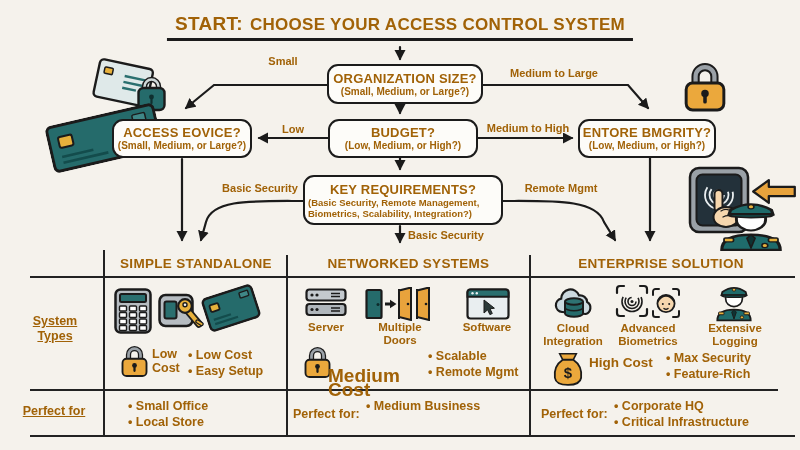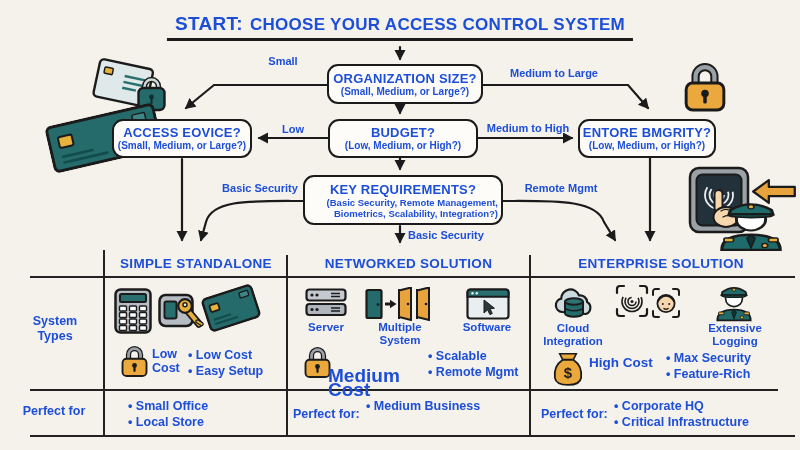--- a/index.html
+++ b/index.html
@@ -1,48 +1,48 @@
 <!DOCTYPE html>
 <html><head>
 <meta charset="utf-8">
 <style>
   html,body{margin:0;padding:0;background:#e8e4dc;}
   .canvas{
     position:relative;width:800px;height:450px;overflow:hidden;
-    background:#f5f2ec;color:#1d4ed8;
+    background:#f5f2ec;color:#a16207;
     font-family:"Liberation Sans","DejaVu Sans",sans-serif;
     font-weight:700;
   }
   .abs{position:absolute;}
   svg{display:block;}
 
   
   .title{
     position:absolute;top:13px;left:50%;transform:translateX(-50%);
     white-space:nowrap;border-bottom:3px solid #1b1b1b;padding:0 8px 3px 8px;
     letter-spacing:.3px;
   }
   .title .t1{font-size:19px;font-weight:800;margin-right:7px;}
   .title .t2{font-size:17px;font-weight:800;}
 
   
   .box{
     position:absolute;background:#fdfcf9;border:2.5px solid #1b1b1b;border-radius:11px;
     display:flex;flex-direction:column;align-items:center;justify-content:center;
-    text-align:right;z-index:3;padding:1px 3px;box-sizing:border-box;
+    text-align:left;z-index:3;padding:1px 3px;box-sizing:border-box;
   }
   .box-title{font-size:13px;font-weight:800;white-space:nowrap;line-height:15px;letter-spacing:.2px;}
   .box-sub{font-size:10px;font-weight:700;line-height:11.5px;}
   .box-sub.sm{font-size:9.5px;line-height:11px;}
 
   .edge-label{position:absolute;font-size:11px;font-weight:800;text-align:center;white-space:nowrap;z-index:3;}
 
   
   .hdr{position:absolute;font-size:13.5px;font-weight:800;text-align:center;letter-spacing:.3px;white-space:nowrap;z-index:3;}
-  .axis-label{position:absolute;font-size:12.5px;font-weight:700;text-align:center;line-height:15px;z-index:3;}
+  .axis-label{position:absolute;font-size:12.5px;font-weight:700;text-align:center;line-height:15px;z-index:3;text-decoration:underline;}
   .icon-label{position:absolute;font-size:11.5px;font-weight:700;text-align:center;line-height:12.5px;z-index:3;}
   .cost{position:absolute;font-size:12.5px;font-weight:800;line-height:14px;z-index:3;}
   .list{position:absolute;z-index:3;}
   .li{font-size:12.5px;font-weight:700;line-height:16px;white-space:nowrap;}
   .li::before{content:"•  ";}
   .pf-prefix{position:absolute;font-size:12.5px;font-weight:700;white-space:nowrap;z-index:3;}
   .rot-card{transform:rotate(-13deg);}
 </style>
 </head>
 <body>
@@ -106,21 +106,21 @@
 
   <div class="edge-label" style="left:258px;top:55px;width:50px;">Small</div>
   <div class="edge-label" style="left:495px;top:67px;width:118px;">Medium to Large</div>
   <div class="edge-label" style="left:272px;top:123px;width:42px;">Low</div>
   <div class="edge-label" style="left:478px;top:122px;width:100px;">Medium to High</div>
   <div class="edge-label" style="left:216px;top:182px;width:88px;">Basic Security</div>
   <div class="edge-label" style="left:516px;top:182px;width:90px;">Remote Mgmt</div>
   <div class="edge-label" style="left:408px;top:229px;width:90px;text-align:left;">Basic Security</div>
 
   <div class="hdr" style="left:105px;top:256px;width:182px;">SIMPLE STANDALONE</div>
-  <div class="hdr" style="left:287px;top:256px;width:243px;">NETWORKED SOLUTION</div>
+  <div class="hdr" style="left:287px;top:256px;width:243px;">NETWORKED SYSTEMS</div>
   <div class="hdr" style="left:530px;top:256px;width:262px;">ENTERPRISE SOLUTION</div>
 
   <div class="axis-label" style="left:15px;top:314px;width:80px;">System Types</div>
   <div class="axis-label" style="left:10px;top:404px;width:88px;">Perfect for</div>
 
   <svg class="abs" style="left:114px;top:288px;z-index:2" width="38" height="46" viewBox="0 0 38 46">
     <rect x="1.5" y="1.5" width="35" height="43" rx="5" fill="#b6bcc1" stroke="#1b1b1b" stroke-width="2.5"></rect>
     <rect x="6" y="6" width="26" height="8" rx="1.5" fill="#2a6f6f" stroke="#1b1b1b" stroke-width="2"></rect>
     <g fill="#ffffff" stroke="#1b1b1b" stroke-width="1.4">
       <rect x="5.5" y="18" width="7" height="5" rx="1"></rect>
@@ -185,21 +185,21 @@
     <rect x="1.5" y="3" width="15" height="28" rx="1.5" fill="#256b6b" stroke="#1b1b1b" stroke-width="2.2"></rect>
     <circle cx="13" cy="17.5" r="1.5" fill="#0d2b2b"></circle>
     <path d="M20,15.5 h5 v-2.8 l6.5,4.3 -6.5,4.3 v-2.8 h-5 Z" fill="#1b1b1b"></path>
     <path d="M34,2 v30" stroke="#1b1b1b" stroke-width="2"></path>
     <path d="M34,3.5 L46,0.5 L46,33 L34,30 Z" fill="#e8a33c" stroke="#1b1b1b" stroke-width="2"></path>
     <circle cx="43" cy="17" r="1.3" fill="#1b1b1b"></circle>
     <path d="M52,2 v30" stroke="#1b1b1b" stroke-width="2"></path>
     <path d="M52,3.5 L64,0.5 L64,33 L52,30 Z" fill="#e8a33c" stroke="#1b1b1b" stroke-width="2"></path>
     <circle cx="61" cy="17" r="1.3" fill="#1b1b1b"></circle>
   </svg>
-  <div class="icon-label" style="left:369px;top:321px;width:62px;">Multiple System</div>
+  <div class="icon-label" style="left:369px;top:321px;width:62px;">Multiple Doors</div>
 
   <svg class="abs" style="left:466px;top:288px;z-index:2" width="44" height="32" viewBox="0 0 44 32">
     <rect x="1.5" y="1.5" width="41" height="29" rx="3" fill="#e9eef0" stroke="#1b1b1b" stroke-width="2.2"></rect>
     <path d="M4.5,1.5 h35 a3,3 0 0 1 3,3 v4.2 h-41 v-4.2 a3,3 0 0 1 3,-3 Z" fill="#2a6f6f" stroke="#1b1b1b" stroke-width="2"></path>
     <circle cx="6.5" cy="5.2" r="1.2" fill="#e9eef0"></circle>
       <circle cx="10.8" cy="5.2" r="1.2" fill="#e9eef0"></circle>
     <path d="M18,12 l0,13 3.6,-3.2 2.3,4.8 2.4,-1.1 -2.3,-4.7 4.4,-0.6 Z" fill="#2c3a3a" stroke="#1b1b1b" stroke-width="1"></path>
   </svg>
   <div class="icon-label" style="left:459px;top:321px;width:56px;">Software</div>
 
@@ -244,20 +244,21 @@
         <path d="M22,1.9 h3.4 a2.6,2.6 0 0 1 2.6,2.6 V8"></path>
       <path d="M28,24 v3.5 a2.6,2.6 0 0 1 -2.6,2.6 H22"></path>
         <path d="M8,30.1 H4.6 A2.6,2.6 0 0 1 2,27.5 V24"></path>
     </g>
     <circle cx="15" cy="16.5" r="8.6" fill="#f6d7ae" stroke="#1b1b1b" stroke-width="1.8"></circle>
     <path d="M6.8,14.5 A8.6,8.6 0 0 1 23.2,14.5 Q19.5,9 15,9 Q10.5,9 6.8,14.5 Z" fill="#e8963f" stroke="#1b1b1b" stroke-width="1.5"></path>
     <circle cx="11.8" cy="17" r="1" fill="#1b1b1b"></circle>
       <circle cx="18.2" cy="17" r="1" fill="#1b1b1b"></circle>
     <path d="M13,21.5 q2,1.6 4,0" stroke="#1b1b1b" stroke-width="1.5" fill="none" stroke-linecap="round"></path>
   </svg>
+  <div class="icon-label" style="left:608px;top:322px;width:80px;">Advanced Biometrics</div>
 
   <svg class="abs" style="left:714px;top:282px;z-index:2" width="40" height="40" viewBox="0 0 48 52" preserveAspectRatio="none">
     <path d="M4,50 q0,-14 20,-14 q20,0 20,14 Z" fill="#1f6b6b" stroke="#1b1b1b" stroke-width="2.2"></path>
     <path d="M24,36 l-2.8,3.2 2.8,9 2.8,-9 Z" fill="#0d3333" stroke="#1b1b1b" stroke-width="1.2"></path>
     <rect x="5.5" y="39" width="6.5" height="3.6" rx="1" fill="#e8b13c" stroke="#1b1b1b" stroke-width="1.2"></rect>
     <rect x="36" y="39" width="6.5" height="3.6" rx="1" fill="#e8b13c" stroke="#1b1b1b" stroke-width="1.2"></rect>
     <circle cx="33.5" cy="46" r="2" fill="#e8b13c" stroke="#1b1b1b" stroke-width="1.1"></circle>
     <path d="M14,17 h20 v5 a10,10 0 0 1 -20,0 Z" fill="#ffffff" stroke="#1b1b1b" stroke-width="2"></path>
     <path d="M10,13 Q24,2.5 38,13 L39,17 H9 Z" fill="#1f6b6b" stroke="#1b1b1b" stroke-width="2.2"></path>
     <path d="M9,17 H39 Q40,20 24,20 Q8,20 9,17 Z" fill="#134c4c" stroke="#1b1b1b" stroke-width="1.6"></path>

